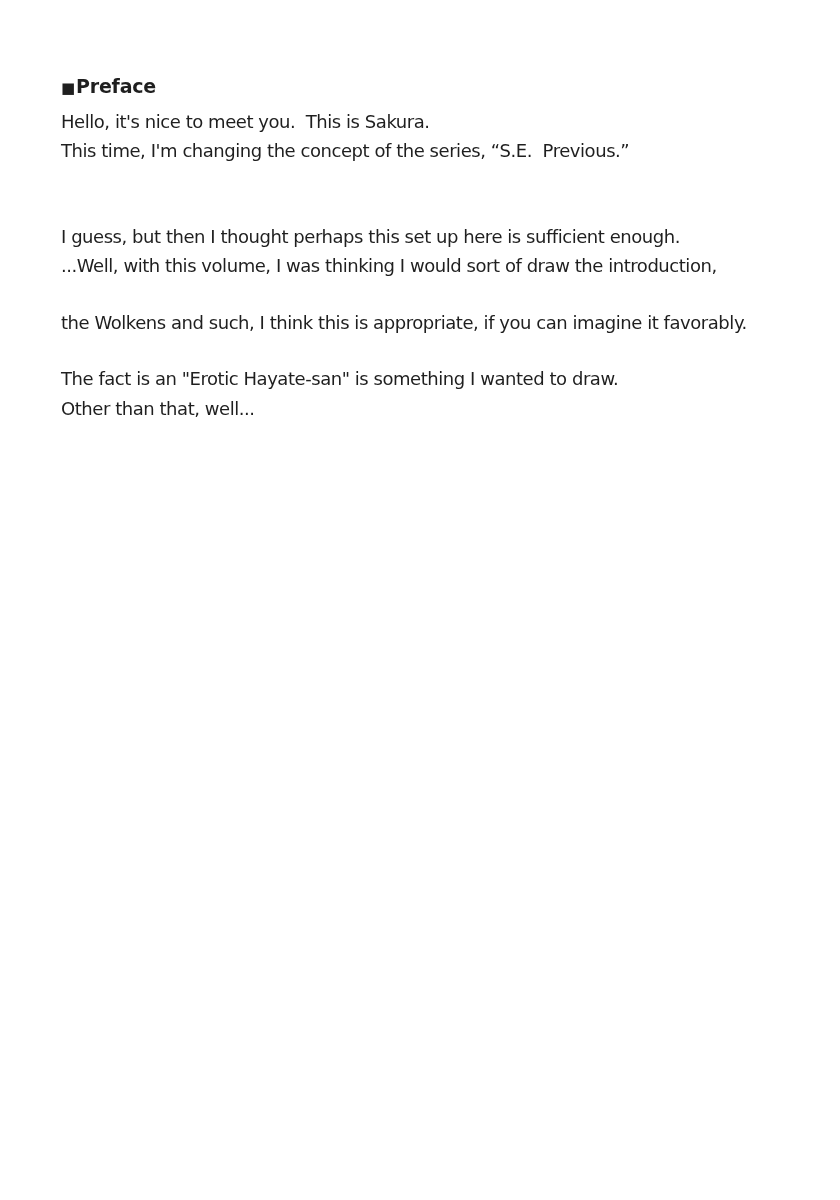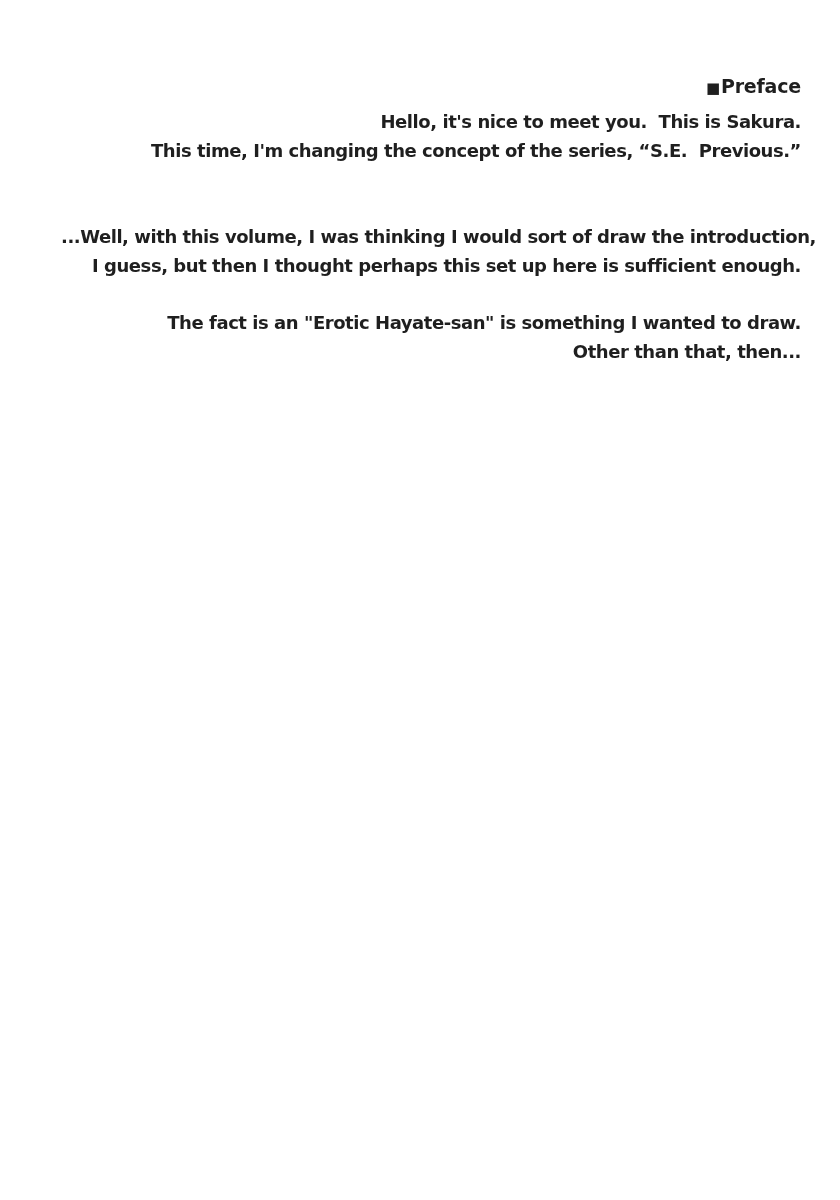--- a/index.html
+++ b/index.html
@@ -8,21 +8,20 @@
     background: #ffffff;
   }
   .page {
     position: relative;
     width: 840px;
     height: 1200px;
     background: #ffffff;
     overflow: hidden;
     font-family: "DejaVu Sans", sans-serif;
     color: #1f1f1f;
-    text-align: right;
   }
   .content {
     position: absolute;
     left: 61px;
     top: 72px;
     width: 740px;
   }
   .heading {
     font-size: 19px;
     font-weight: bold;
@@ -39,44 +38,44 @@
     margin-bottom: 27px;
   }
   .paragraph.wide-gap {
     margin-bottom: 56px;
   }
   .line {
     font-size: 18px;
     line-height: 29.5px;
     letter-spacing: -0.45px;
     white-space: pre;
-    font-weight: bold;
   }
 </style>
 </head>
 <body>
 
 <div class="page">
   <div class="content">
 
     <div class="heading"><span class="bullet">■</span><span>Preface</span></div>
 
     <div class="paragraph wide-gap">
       <div class="line">Hello, it's nice to meet you.  This is Sakura.</div>
       <div class="line">This time, I'm changing the concept of the series, “S.E.  Previous.”</div>
     </div>
 
     <div class="paragraph">
+      <div class="line">I guess, but then I thought perhaps this set up here is sufficient enough.</div>
       <div class="line">...Well, with this volume, I was thinking I would sort of draw the introduction,</div>
-      <div class="line">I guess, but then I thought perhaps this set up here is sufficient enough.</div>
     </div>
 
     <div class="paragraph">
+      <div class="line">the Wolkens and such, I think this is appropriate, if you can imagine it favorably.</div>
     </div>
 
     <div class="paragraph">
       <div class="line">The fact is an "Erotic Hayate-san" is something I wanted to draw.</div>
-      <div class="line">Other than that, then...</div>
+      <div class="line">Other than that, well...</div>
     </div>
 
 
   </div>
 </div>
 
 </body></html>

